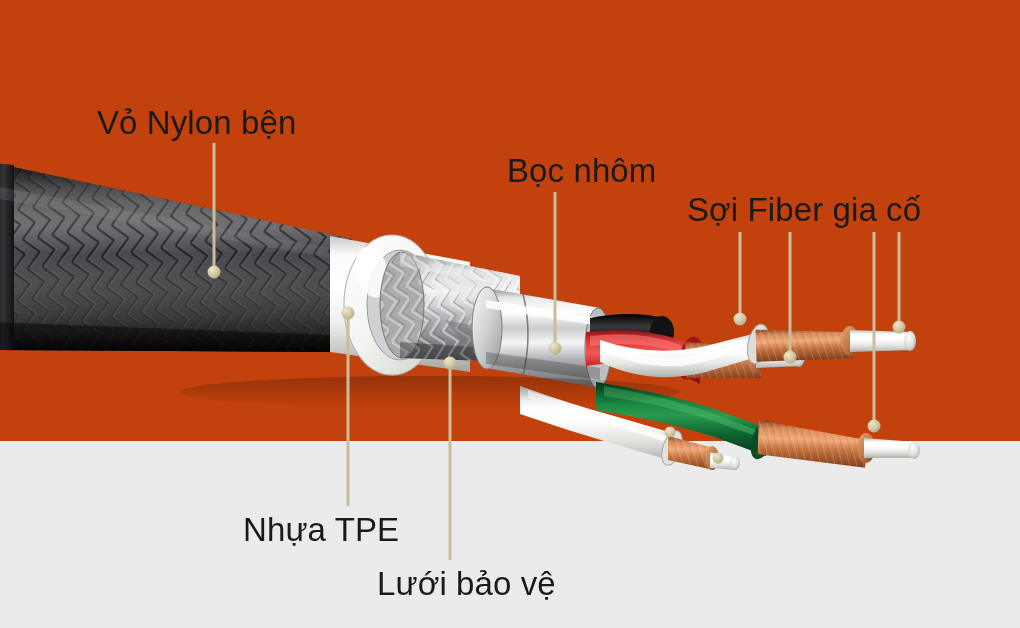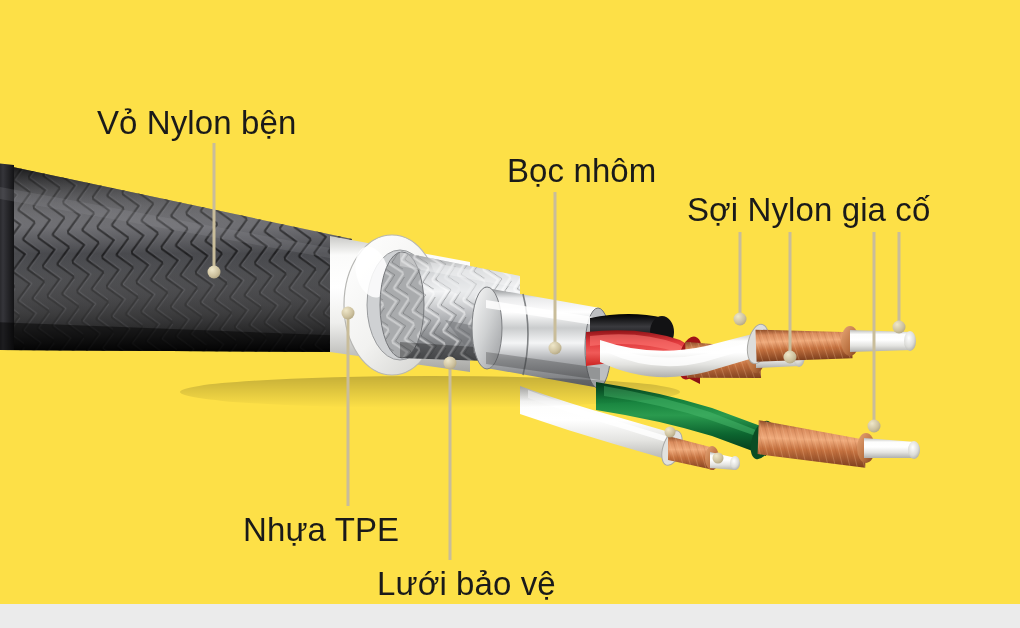--- a/index.html
+++ b/index.html
@@ -4,22 +4,22 @@
 <style>
   * { box-sizing: border-box; margin: 0; padding: 0; }
   html, body {
     width: 1020px; height: 628px;
     overflow: hidden;
     background: #ebebeb;
     font-family: "Liberation Sans", sans-serif;
   }
   #stage {
     position: relative;
-    width: 1020px; height: 604px;
-    background: #fde047;
+    width: 1020px; height: 441px;
+    background: #c2410c;
   }
   #art { position: absolute; left: 0; top: 0; width: 1020px; height: 628px; }
   .label {
     position: absolute;
     color: #1a1a1a;
     font-size: 33px;
     font-weight: 400;
     line-height: 1.15;
     white-space: nowrap;
     letter-spacing: 0.1px;
@@ -307,17 +307,17 @@
       <circle cx="899" cy="327" r="6.5"></circle>
       <circle cx="348" cy="313" r="6.5"></circle>
       <circle cx="450" cy="363" r="6.5"></circle>
       <circle cx="670" cy="432" r="5.5"></circle>
       <circle cx="718" cy="458" r="5.5"></circle>
     </g>
   </svg>
 
   <div class="label" id="lbl-nylon">Vỏ Nylon bện</div>
   <div class="label" id="lbl-alum">Bọc nhôm</div>
-  <div class="label" id="lbl-fiber">Sợi Nylon gia cố</div>
+  <div class="label" id="lbl-fiber">Sợi Fiber gia cố</div>
   <div class="label" id="lbl-mesh">Lưới bảo vệ</div>
   <div class="label" id="lbl-tpe">Nhựa TPE</div>
 
 </div>
 
 </body></html>

